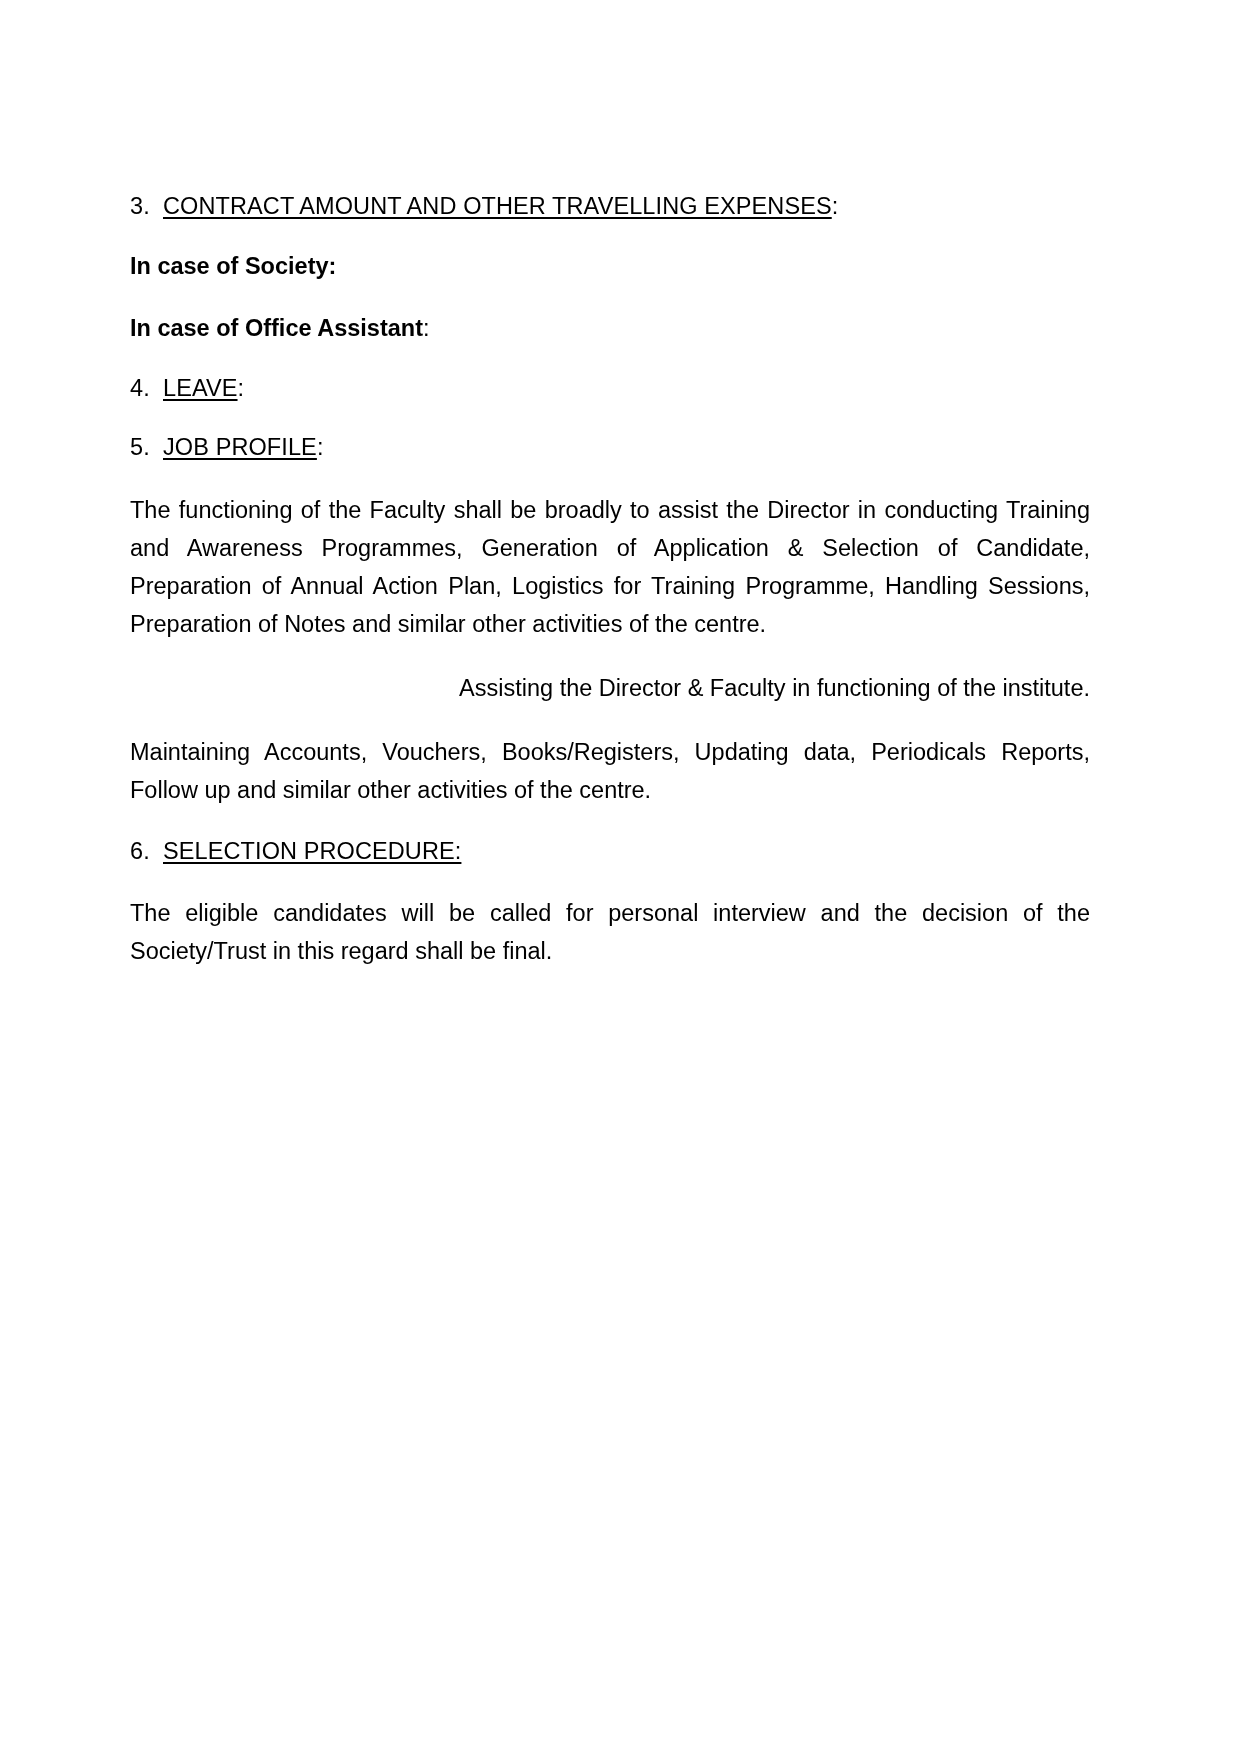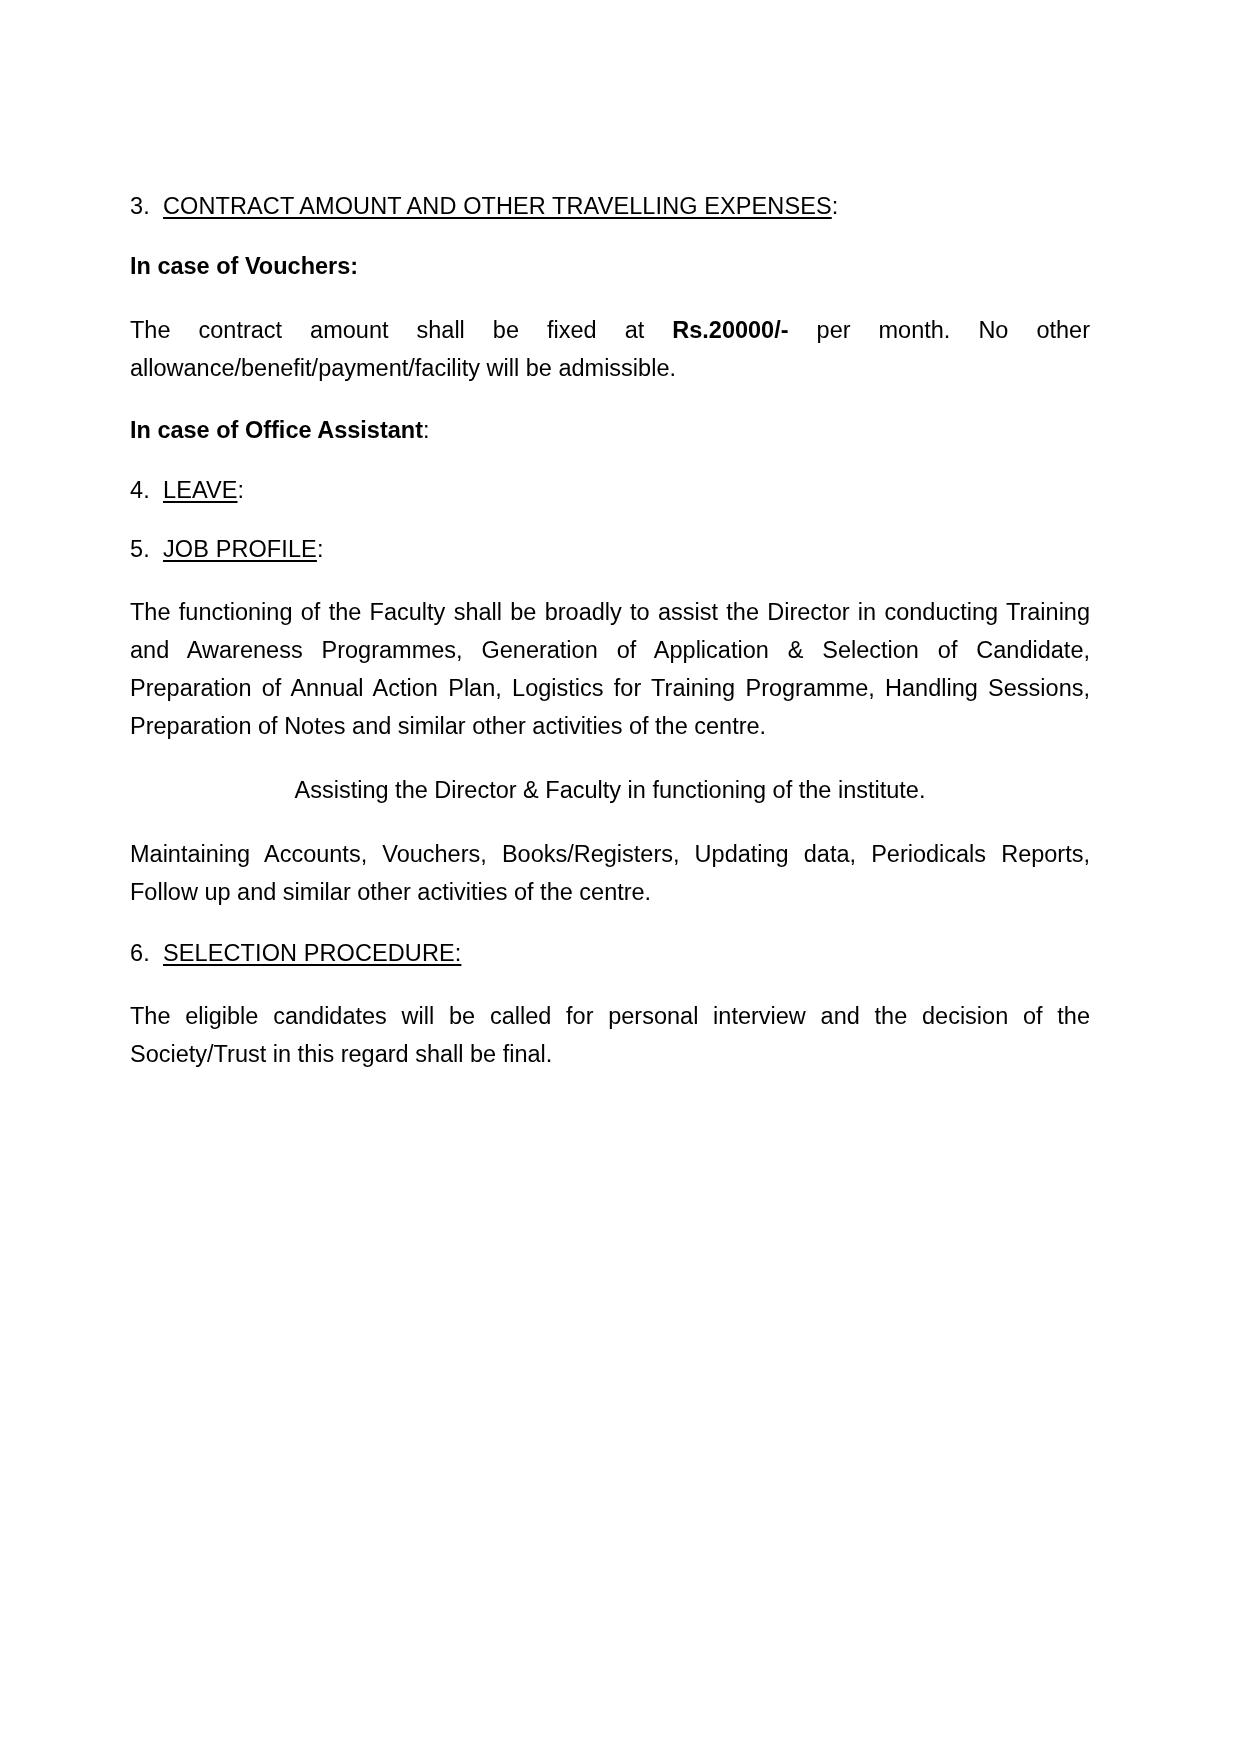--- a/index.html
+++ b/index.html
@@ -52,21 +52,21 @@
 
   
   p.para {
     font-size: 23.5px;
     line-height: 1.62;
     margin: 0 0 26px 0;
     text-align: justify;
     text-justify: inter-word;
   }
   p.para.single {
-    text-align: center;
+    text-align: right;
   }
   p.lead {
     font-size: 23.5px;
     line-height: 1.5;
     margin: 0 0 26px 0;
     font-weight: bold;
   }
   p.lead .plain-colon {
     font-weight: normal;
   }
@@ -86,23 +86,22 @@
 <div class="page">
   <div class="content">
 
     <div class="numbered">
       <span class="num">3.</span>
       <span>
         <span class="heading-text">CONTRACT AMOUNT AND OTHER TRAVELLING EXPENSES</span><span class="tail">:</span>
       </span>
     </div>
 
-    <p class="lead"><span>In case of Vouchers:</span></p>
+    <p class="lead"><span>In case of Society:</span></p>
 
-    <p class="para"><span>The contract amount shall be fixed at </span><strong class="amount">Rs.20000/-</strong><span> per month. No other allowance/benefit/payment/facility will be admissible.</span></p>
 
     <p class="lead"><span>In case of Office Assistant</span><span class="plain-colon">:</span></p>
 
 
     <div class="numbered">
       <span class="num">4.</span>
       <span>
         <span class="heading-text">LEAVE</span><span class="tail">:</span>
       </span>
     </div>

